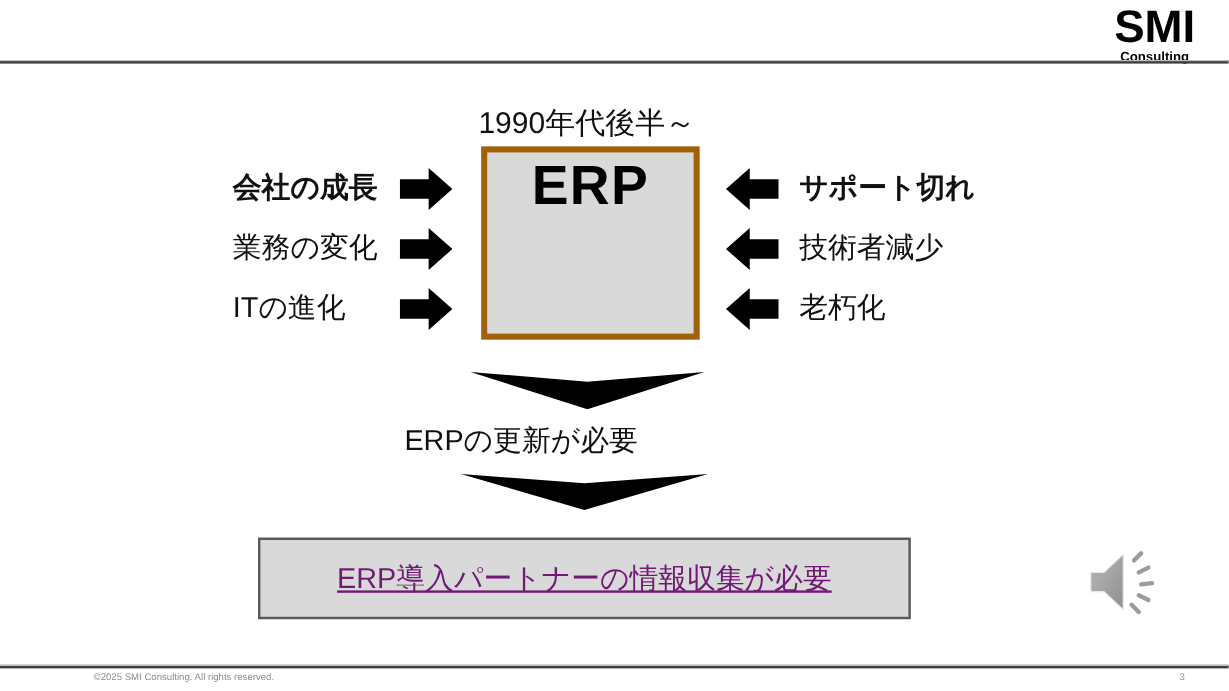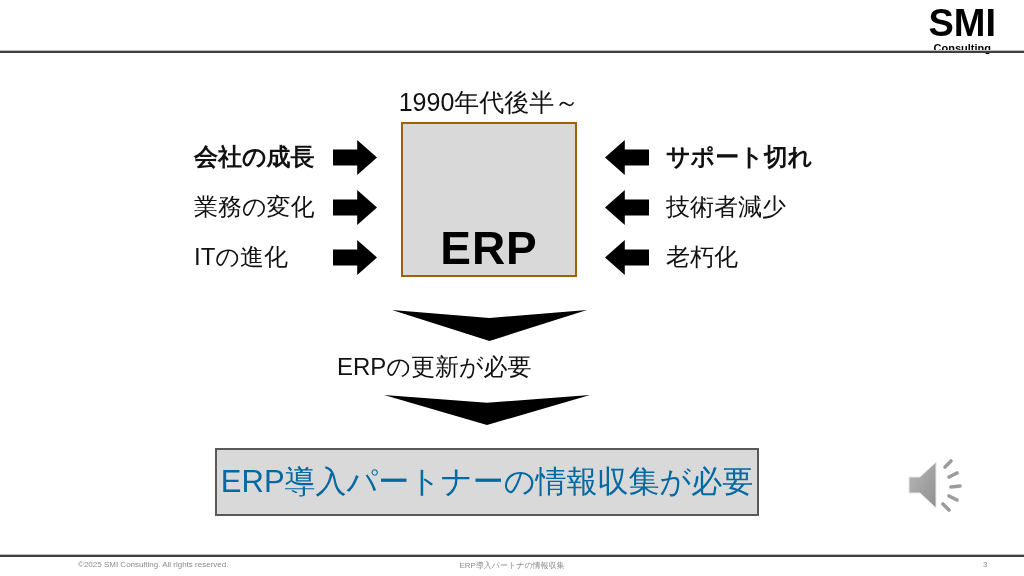--- a/index.html
+++ b/index.html
@@ -12,21 +12,21 @@
   .logo-main{font-size:38px;font-weight:900;letter-spacing:0px;color:#000;}
   .logo-sub{font-size:11px;font-weight:700;color:#000;margin-top:1px;}
   .rule{position:absolute;left:0;width:1024px;height:2px;background:#3f3f3f;border-top:1px solid #bfbfbf;}
   .rule-top{top:50px;}
   .rule-bottom{top:554px;}
 
   
   .era{position:absolute;left:369px;top:86px;width:240px;text-align:center;font-size:25px;color:#111;white-space:nowrap;}
 
   
-  .erp-box{position:absolute;left:401px;top:122px;width:172px;height:151px;background:#d9d9d9;border:2px solid #a16207;display:flex;align-items:flex-end;justify-content:center;}
+  .erp-box{position:absolute;left:401px;top:122px;width:172px;height:151px;background:#d9d9d9;border:5px solid #a16207;display:flex;align-items:flex-start;justify-content:center;}
   .erp-box span{font-size:46px;font-weight:700;color:#000;letter-spacing:1px;}
 
   
   .factor-label{position:absolute;font-size:24px;color:#111;white-space:nowrap;line-height:30px;}
   .lf{left:194px;}
   .rf{left:666px;}
   .r1{top:142px;font-weight:bold;} .r2{top:192px;text-align:right;} .r3{top:242px;}
 
   .arrow-right,.arrow-left{position:absolute;width:44px;height:35px;background:#000;}
   .arrow-right{left:333px;clip-path:polygon(0 27%,55% 27%,55% 0,100% 50%,55% 100%,55% 73%,0 73%);}
@@ -36,21 +36,21 @@
   
   .chevron{position:absolute;background:#000;clip-path:polygon(0 0,50% 26%,100% 0,50% 100%);}
   .chev1{left:392px;top:310px;width:195px;height:31px;}
   .chev2{left:384px;top:395px;width:206px;height:30px;}
 
   .conclusion1{position:absolute;left:337px;top:351px;width:320px;text-align:left;font-size:24px;color:#111;white-space:nowrap;}
   .purpose{position:absolute;left:168px;top:399px;font-size:19px;color:#222;white-space:nowrap;}
 
   
   .bottom-box{position:absolute;left:215px;top:448px;width:540px;height:64px;background:#d9d9d9;border:2px solid #595959;display:flex;align-items:center;justify-content:center;}
-  .bottom-box span{font-size:31px;color:#0369a1;white-space:nowrap;}
+  .bottom-box span{font-size:24px;color:#701a75;white-space:nowrap;text-decoration:underline;}
 
   
   .audio{position:absolute;left:900px;top:452px;width:68px;height:68px;cursor:pointer;}
 
   
   .footer-text{position:absolute;top:560px;font-size:8px;color:#8c8c8c;white-space:nowrap;}
   .f-copy{left:78px;}
   .f-doc{left:0;width:1024px;text-align:center;}
   .f-page{left:983px;}
 </style>
@@ -115,16 +115,15 @@
         <line x1="51" y1="35" x2="60" y2="34"></line>
         <line x1="49" y1="44" x2="57" y2="48"></line>
         <line x1="43" y1="52" x2="49" y2="58"></line>
       </g>
     </svg>
   </div>
 
   <div class="rule rule-bottom"></div>
 
   <div class="footer-text f-copy">©2025 SMI Consulting. All rights reserved.</div>
-  <div class="footer-text f-doc">ERP導入パートナの情報収集</div>
   <div class="footer-text f-page">3</div>
 
 </div>
 
 </body></html>

